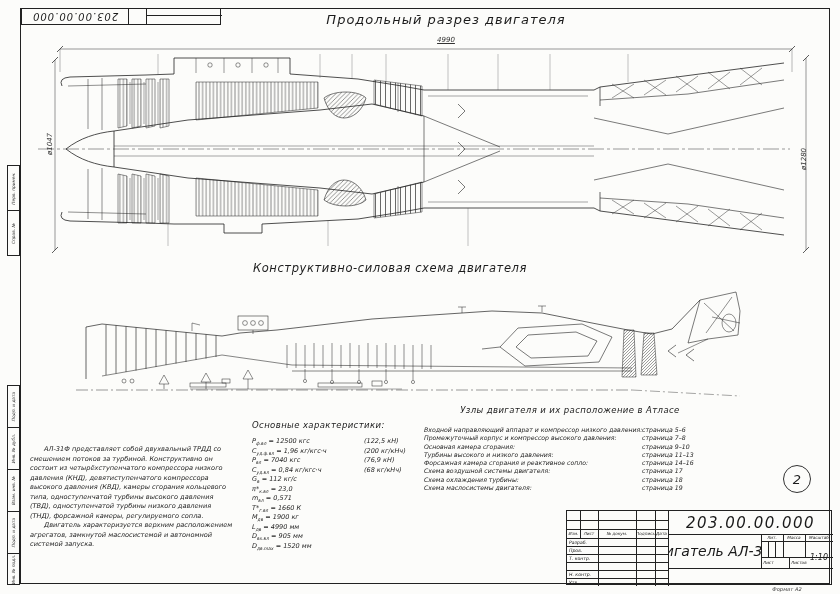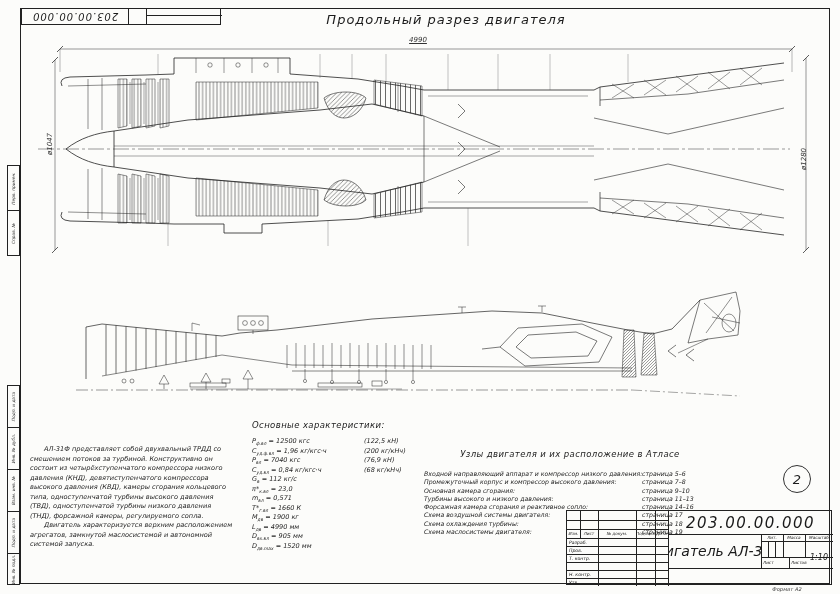--- a/index.html
+++ b/index.html
@@ -30,21 +30,21 @@
   
   .descr{position:absolute;left:30px;top:445px;width:204px;font-size:6.6px;line-height:1.45;font-style:italic;color:#222;}
   .descr p{margin:0;text-indent:14px;}
   
   .chars{position:absolute;left:252px;top:420px;width:182px;}
   .chars h3{margin:0 0 7px 0;font-size:8.5px;font-weight:normal;font-style:italic;letter-spacing:.4px;}
   .char-row{position:relative;height:9.55px;font-size:6.5px;font-style:italic;white-space:nowrap;}
   .char-row sub{font-size:4.4px;}
   .char-row .alt{position:absolute;left:104px;top:0;margin-left:8px;}
   
-  .atlas{position:absolute;left:424px;top:405px;width:292px;margin-top:44px;}
+  .atlas{position:absolute;left:424px;top:405px;width:292px;}
   .atlas h3{margin:0 0 11px 0;font-size:8.5px;font-weight:normal;font-style:italic;text-align:center;letter-spacing:.4px;white-space:nowrap;}
   .atlas-row{display:flex;font-size:6.2px;font-style:italic;height:8.3px;white-space:nowrap;}
   .atlas-row .lbl{width:218px;}
   .atlas-row .pg{width:72px;}
   
   .badge{position:absolute;left:783px;top:465px;width:26px;height:26px;border:1px solid #333;border-radius:50%;
          display:flex;align-items:center;justify-content:center;font-size:13px;font-style:italic;}
   
   .tblock{position:absolute;left:566px;top:510px;width:266px;height:75px;border:1.5px solid #222;box-sizing:border-box;}
   .tb-line{position:absolute;background:#222;}
@@ -161,24 +161,25 @@
       <path d="M32,3 H764"></path>
       <path d="M29,6 L35,0 M761,6 L767,0" stroke-width="0.8"></path>
       <path d="M32,3 V26 M764,3 V26" stroke-width="0.35"></path>
       <path d="M27,14 V204"></path>
       <path d="M24,17 L30,11 M24,207 L30,201" stroke-width="0.8"></path>
       <path d="M778,12 V204"></path>
       <path d="M775,15 L781,9 M775,207 L781,201" stroke-width="0.8"></path>
     </g>
   </svg>
 
-  <div class="dim" style="left:394px;top:36px;width:48px;text-decoration:underline;">4990</div>
+  <div class="dim" style="left:422px;top:36px;width:48px;text-decoration:underline;">4990</div>
   <div class="dim dimv" style="left:28px;top:140px;width:44px;">ø1047</div>
   <div class="dim dimv" style="left:782px;top:155px;width:44px;">ø1280</div>
 
+  <div class="title t2">Конструктивно-силовая схема двигателя</div>
 
   <svg class="dwg" style="left:72px;top:283px;" width="672" height="115" viewBox="0 0 672 115">
     <defs>
       <pattern id="ph2" width="3" height="3" patternUnits="userSpaceOnUse">
           <path d="M0,3 L3,0" stroke="#2a2a2a" stroke-width="0.45"></path>
         </pattern>
     </defs>
     <g fill="none" stroke="#222" stroke-width="0.7">
       <line x1="4" y1="107" x2="560" y2="107" stroke-width="0.45" stroke-dasharray="12 3 2 3"></line>
       <line x1="560" y1="107" x2="668" y2="113" stroke-width="0.4" stroke-dasharray="10 3 2 3"></line>

